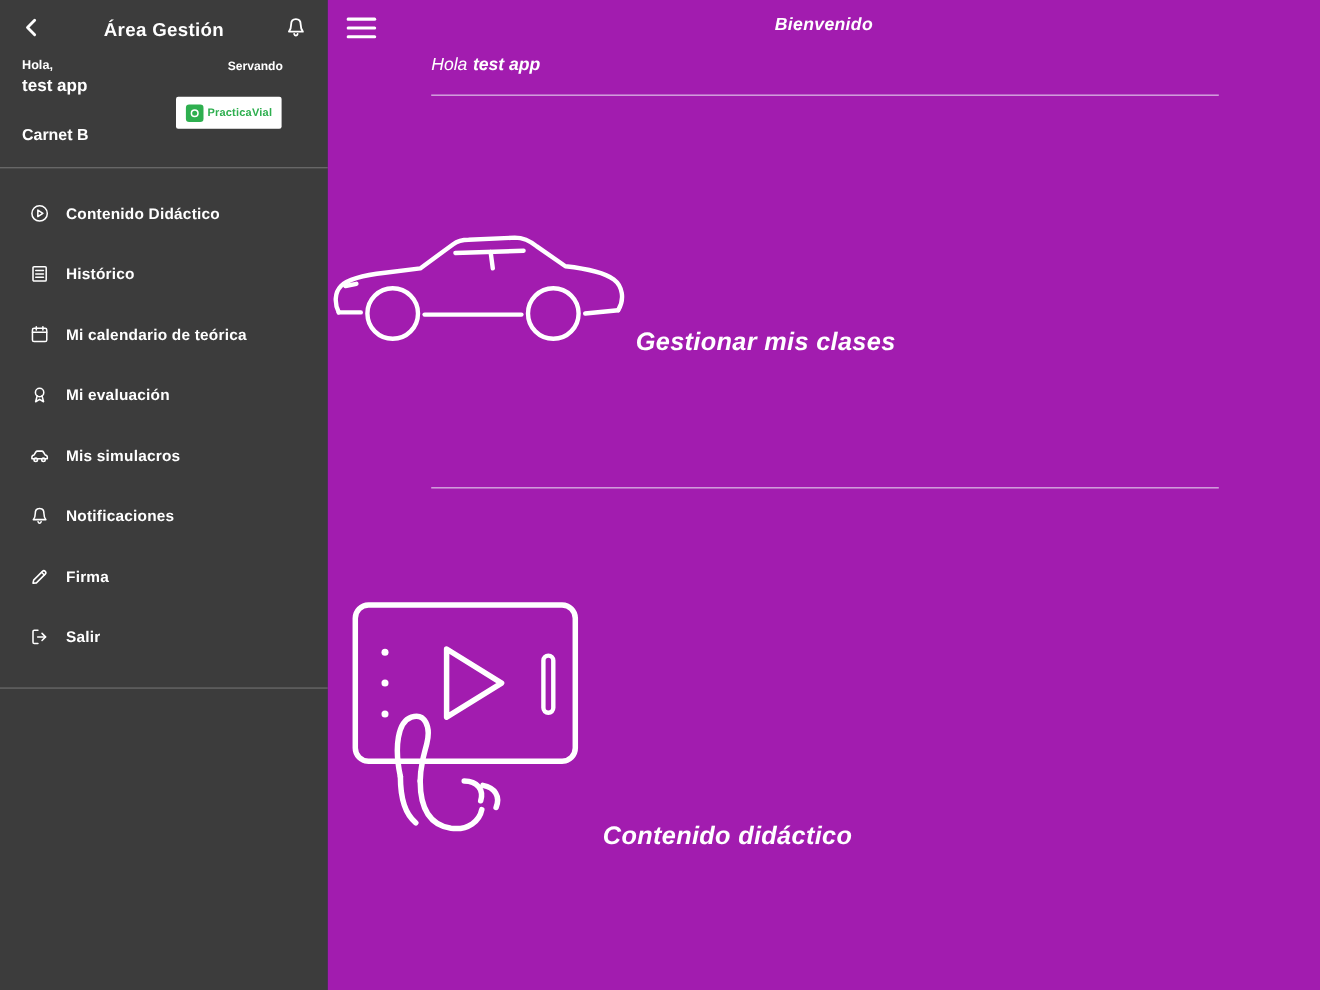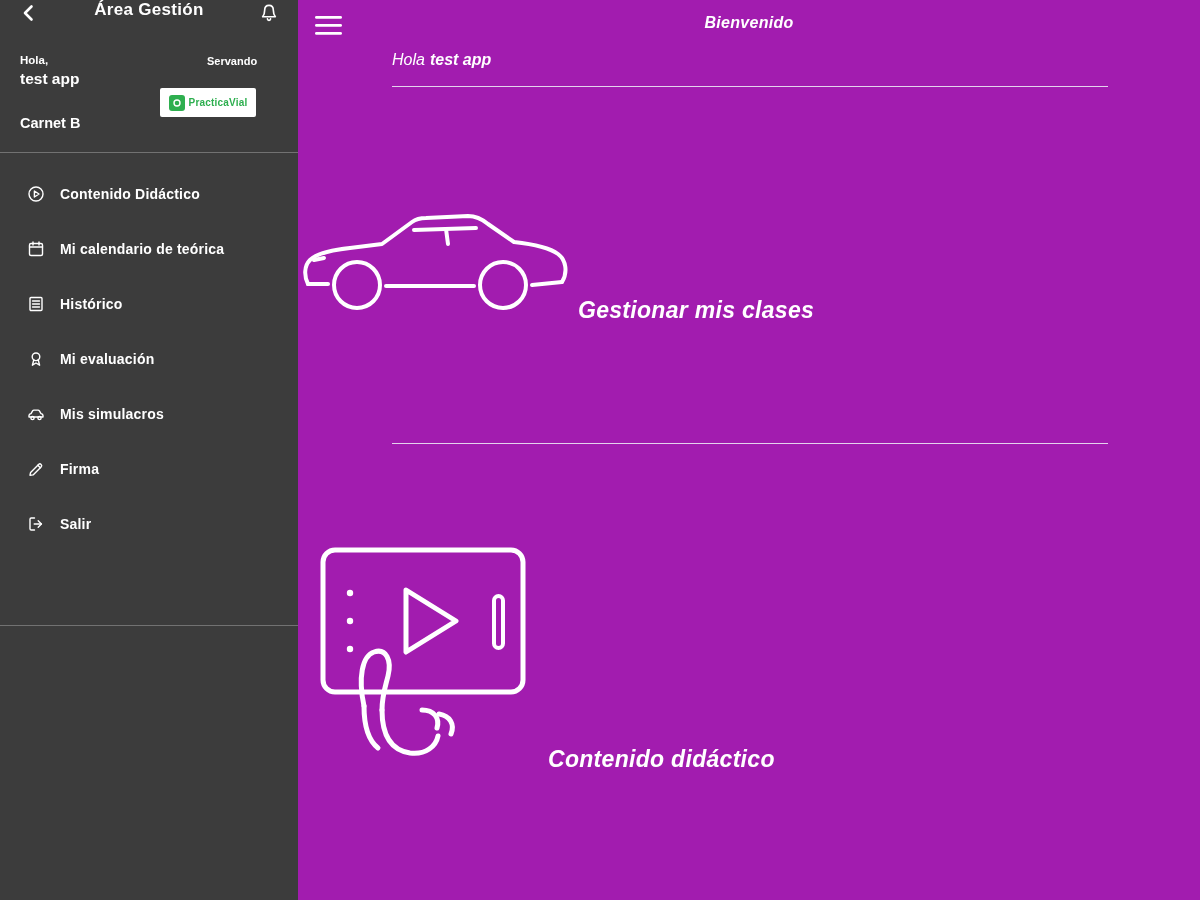--- a/index.html
+++ b/index.html
@@ -11,21 +11,21 @@
   }
   .app { display: flex; width: 1200px; height: 900px; }
 
   
   .sidebar {
     position: relative; flex: 0 0 298px; width: 298px; height: 900px;
     background: #3c3c3c; color: #fff;
   }
   .topbar {
     position: absolute; top: 0; left: 0; right: 0; height: 52px;
-    display: flex; align-items: flex-start; padding: 0 16px;
+    display: flex; align-items: flex-end; padding: 14px 16px;
   }
   .topbar-title { flex: 1; text-align: center; font-size: 17px; font-weight: 800; letter-spacing: .3px; }
   .icon-btn { display: flex; align-items: center; justify-content: center; width: 26px; height: 26px; cursor: pointer; }
 
   .user-hola   { position: absolute; left: 20px; top: 54px;  font-size: 11.5px; font-weight: 600; }
   .user-name   { position: absolute; left: 20px; top: 70px;  font-size: 15.5px; font-weight: 800; }
   .instructor  { position: absolute; left: 163px; top: 55px; font-size: 11px;  font-weight: 600; padding-left: 44px; }
   .brand-badge {
     position: absolute; left: 160px; top: 72px; width: 96px; height: 29px;
     background: #ffffff; border-radius: 2px;
@@ -120,62 +120,71 @@
             <circle cx="9" cy="9" r="7"></circle>
               <path d="M7.4 6 L12 9 L7.4 12 Z"></path>
           </svg>
         </span>
         <span class="mi-label">Contenido Didáctico</span>
       </div>
 
       <div class="menu-item">
         <span class="mi-icon">
           <svg class="line small-ic" width="18" height="18" viewBox="0 0 18 18">
+            <rect x="3" y="2.5" width="12" height="13" rx="1"></rect>
+            <line x1="5.5" y1="6" x2="12.5" y2="6"></line>
+            <line x1="5.5" y1="9" x2="12.5" y2="9"></line>
+            <line x1="5.5" y1="12" x2="12.5" y2="12"></line>
+          </svg>
+        </span>
+        <span class="mi-label">Histórico</span>
+      </div>
+
+      <div class="menu-item">
+        <span class="mi-icon">
+          <svg class="line small-ic" width="18" height="18" viewBox="0 0 18 18">
             <rect x="2.5" y="3.5" width="13" height="12" rx="1.5"></rect>
             <line x1="2.5" y1="7" x2="15.5" y2="7"></line>
             <line x1="6" y1="2" x2="6" y2="5"></line>
             <line x1="12" y1="2" x2="12" y2="5"></line>
           </svg>
         </span>
         <span class="mi-label">Mi calendario de teórica</span>
       </div>
 
       <div class="menu-item">
         <span class="mi-icon">
           <svg class="line small-ic" width="18" height="18" viewBox="0 0 18 18">
-            <rect x="3" y="2.5" width="12" height="13" rx="1"></rect>
-            <line x1="5.5" y1="6" x2="12.5" y2="6"></line>
-            <line x1="5.5" y1="9" x2="12.5" y2="9"></line>
-            <line x1="5.5" y1="12" x2="12.5" y2="12"></line>
-          </svg>
-        </span>
-        <span class="mi-label">Histórico</span>
-      </div>
-
-      <div class="menu-item">
-        <span class="mi-icon">
-          <svg class="line small-ic" width="18" height="18" viewBox="0 0 18 18">
             <circle cx="9" cy="6.8" r="3.8"></circle>
             <path d="M6.8 9.8 L5.4 15.2 L9 13 L12.6 15.2 L11.2 9.8"></path>
           </svg>
         </span>
         <span class="mi-label">Mi evaluación</span>
       </div>
 
       <div class="menu-item">
         <span class="mi-icon">
           <svg class="line small-ic" width="18" height="18" viewBox="0 0 18 18">
             <path d="M2 12 V10.5 C2 9.5 2.8 8.8 4 8.6 L5.6 5.9 C5.9 5.4 6.4 5.1 7 5.1 H11 C11.6 5.1 12.1 5.4 12.4 5.9 L14 8.6 C15.2 8.8 16 9.5 16 10.5 V12 H2 Z"></path>
             <circle cx="5.5" cy="13" r="1.6"></circle>
               <circle cx="12.5" cy="13" r="1.6"></circle>
           </svg>
         </span>
         <span class="mi-label">Mis simulacros</span>
       </div>
 
+      <div class="menu-item">
+        <span class="mi-icon">
+          <svg class="line small-ic" width="18" height="18" viewBox="0 0 18 18">
+            <path d="M9 2.2 C6.6 2.2 5.1 4 5.1 6.6 C5.1 10 4.1 11.4 3.3 12.4 H14.7 C13.9 11.4 12.9 10 12.9 6.6 C12.9 4 11.4 2.2 9 2.2 Z"></path>
+            <path d="M7.6 14.3 C7.9 15.2 8.4 15.6 9 15.6 C9.6 15.6 10.1 15.2 10.4 14.3"></path>
+          </svg>
+        </span>
+        <span class="mi-label">Notificaciones</span>
+      </div>
 
       <div class="menu-item">
         <span class="mi-icon">
           <svg class="line small-ic" width="18" height="18" viewBox="0 0 18 18">
             <path d="M3 15.2 L3.6 12.4 L11.6 4.4 C12.3 3.7 13.4 3.7 14.1 4.4 C14.8 5.1 14.8 6.2 14.1 6.9 L6.1 14.9 Z"></path>
             <line x1="10.8" y1="5.2" x2="13.3" y2="7.7"></line>
           </svg>
         </span>
         <span class="mi-label">Firma</span>
       </div>

